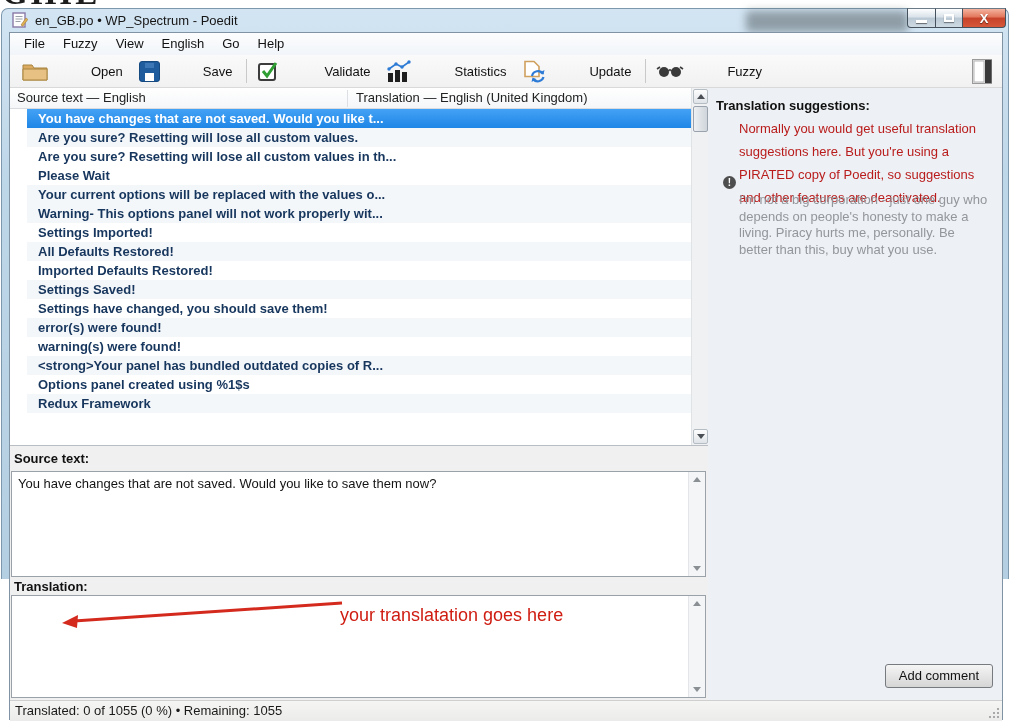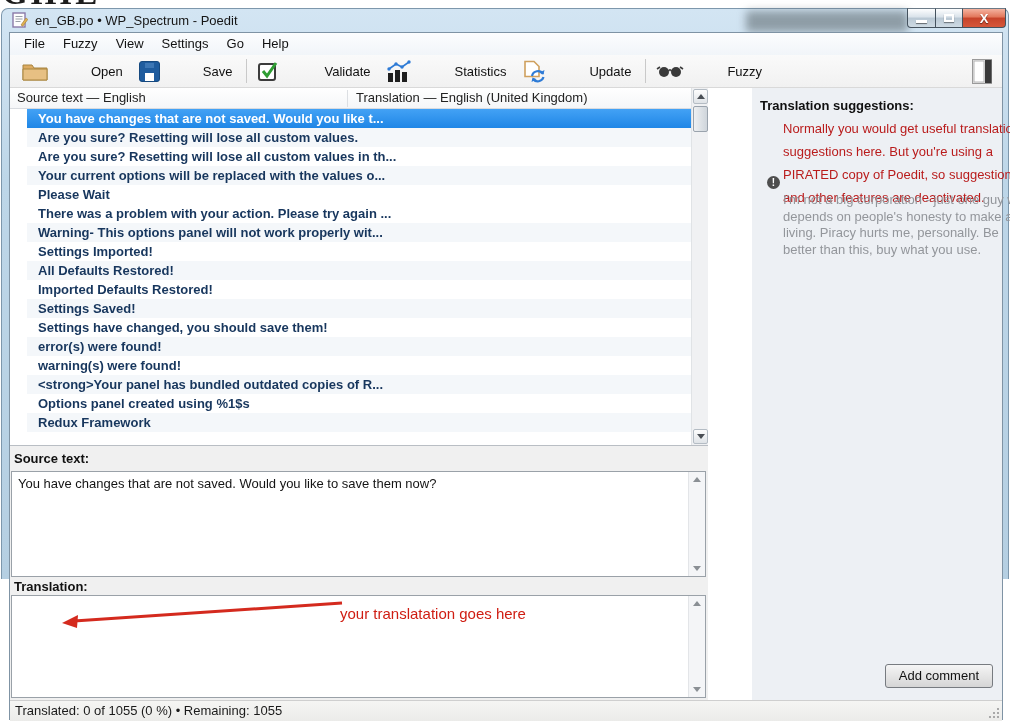--- a/index.html
+++ b/index.html
@@ -35,21 +35,21 @@
 
   .menubar { position:relative; height:22px; background:linear-gradient(180deg,#fcfdfe,#f1f5f9); display:flex; align-items:center; padding-left:5px; }
   .menu-item { padding:0 9px; line-height:22px; color:#121212; cursor:default; }
 
   .toolbar { position:relative; height:33px; background:linear-gradient(180deg,#fafafa,#f1f1f1); border-bottom:1px solid #d9d9d9; display:flex; align-items:center; padding-left:6px; }
   .tb-btn { display:flex; align-items:center; gap:7px; padding:0 10px 0 6px; height:28px; cursor:default; }
   .tb-btn span { color:#111;margin-left:36px; }
   .tb-sep { width:1px; height:24px; background:#c9c9c9; margin:0 4px; }
   .tb-right { position:absolute; right:8px; top:4px; width:24px; height:25px; display:flex; align-items:center; justify-content:center; }
 
-  .main { position:relative; height:612px; display:flex;gap:44px; }
+  .main { position:relative; height:612px; display:flex; }
   .left-panel { position:relative; width:698px; height:612px; background:#f0f0f0; }
 
   .list { position:relative; width:698px; height:358px; background:#fff; overflow:hidden; border-bottom:1px solid #b9bec4; }
   .list-header { position:relative; height:21px; background:linear-gradient(180deg,#ffffff,#f5f6f8); border-bottom:1px solid #d8dbe0; }
   .col-h { position:absolute; top:0; line-height:20px; color:#222; }
   .col-h.c1 { left:7px; }
   .col-h.c2 { left:346px; }
   .col-div { position:absolute; left:337px; top:2px; width:1px; height:17px; background:#dcdfe3; }
   .rows { position:absolute; left:0; top:21px; right:17px; bottom:0; overflow:hidden; }
   .lrow { height:19px; line-height:19px; margin-left:17px; padding-left:11px; font-weight:bold; color:#17365d; white-space:nowrap; overflow:hidden; cursor:default; }
@@ -63,21 +63,21 @@
   .tri-down { width:0; height:0; border-left:4px solid transparent; border-right:4px solid transparent; border-top:5px solid #4a4f55; }
   .sthumb { position:absolute; left:1px; width:15px; background:linear-gradient(90deg,#eef0f2,#cfd5db); border:1px solid #9aa3ad; border-radius:2px; }
 
   .panel-label { padding:5px 0 13px 4px; font-weight:bold; color:#111; background:#f0f0f0; }
   .textbox { position:relative; margin:0 2px 0 1px; background:#fff; border:1px solid #9aa1a8; }
   .textbox .content { position:absolute; left:6px; top:4px; right:24px; color:#141414; line-height:16px; }
   .box-scroll { position:absolute; right:0; top:0; bottom:0; width:17px; background:#f4f5f7; border-left:1px solid #e3e5e8; }
   .mini-tri-up { position:absolute; top:5px; left:4px; width:0; height:0; border-left:4px solid transparent; border-right:4px solid transparent; border-bottom:5px solid #8a8f94; }
   .mini-tri-down { position:absolute; bottom:5px; left:4px; width:0; height:0; border-left:4px solid transparent; border-right:4px solid transparent; border-top:5px solid #8a8f94; }
 
-  .annotation-text { position:absolute; left:328px; top:9px; color:#cf1d12; font-size:15px; white-space:nowrap; }
+  .annotation-text { position:absolute; left:328px; top:9px; color:#cf1d12; font-size:18px; white-space:nowrap; }
   .annotation-svg { position:absolute; left:0; top:0; }
 
   .sidebar { position:relative; width:296px; height:612px; background:#edf0f4; }
   .sb-title { position:absolute; left:8px; top:10px; font-weight:bold; color:#101010; }
   .sb-p1 { position:absolute; left:31px; top:29px; width:252px; color:#b91c1c; line-height:23px; }
   .sb-p2 { position:absolute; left:31px; top:104px; width:252px; color:#93969b; line-height:16.5px; }
   .sb-excl { position:absolute; left:15px; top:88px; width:13px; height:13px; background:#4e4e4e; border-radius:50%; color:#fff; font-weight:bold; font-size:10px; text-align:center; line-height:13px; }
   .add-comment { position:absolute; right:9px; top:576px; height:24px; padding:0 13px; background:linear-gradient(180deg,#f5f5f5,#e2e2e2 60%,#d5d5d5); border:1px solid #777b80; border-radius:3px; font-size:13px; color:#111; line-height:22px; cursor:default; }
 
   .statusbar { position:relative; height:21px; background:linear-gradient(180deg,#f5f5f3,#ebebe9); border-top:1px solid #cfcfcf; }
@@ -120,21 +120,21 @@
           </div>
       </div>
     </div>
 
     <div class="client">
 
       <div class="menubar">
         <span class="menu-item">File</span>
         <span class="menu-item">Fuzzy</span>
         <span class="menu-item">View</span>
-        <span class="menu-item">Settings</span>
+        <span class="menu-item">English</span>
         <span class="menu-item">Go</span>
         <span class="menu-item">Help</span>
       </div>
 
       <div class="toolbar">
         <div class="tb-btn">
           <svg width="26" height="20" viewBox="0 0 26 20">
             <path d="M1 4 h9 l2 3 h13 v12 h-24 z" fill="#dcab62" stroke="#a9853f" stroke-width="1"></path>
             <path d="M1 8 h24 v11 h-24 z" fill="#e7c083" stroke="#a9853f" stroke-width="1"></path>
           </svg>
@@ -205,23 +205,22 @@
           <div class="list">
             <div class="list-header">
               <span class="col-h c1">Source text — English</span>
               <div class="col-div"></div>
               <span class="col-h c2">Translation — English (United Kingdom)</span>
             </div>
             <div class="rows" id="rows">
                 <div class="lrow sel">You have changes that are not saved. Would you like t...</div>
                 <div class="lrow even">Are you sure? Resetting will lose all custom values.</div>
                 <div class="lrow">Are you sure? Resetting will lose all custom values in th...</div>
+                <div class="lrow">Please Wait</div>
                 <div class="lrow even">Your current options will be replaced with the values o...</div>
-                <div class="lrow">Please Wait</div>
-                <div class="lrow">There was a problem with your action. Please try again ...</div>
                 <div class="lrow even">Warning- This options panel will not work properly wit...</div>
                 <div class="lrow">Settings Imported!</div>
                 <div class="lrow even">All Defaults Restored!</div>
                 <div class="lrow">Imported Defaults Restored!</div>
                 <div class="lrow even">Settings Saved!</div>
                 <div class="lrow">Settings have changed, you should save them!</div>
                 <div class="lrow even">error(s) were found!</div>
                 <div class="lrow">warning(s) were found!</div>
                 <div class="lrow even">&lt;strong&gt;Your panel has bundled outdated copies of R...</div>
                 <div class="lrow">Options panel created using %1$s</div>

